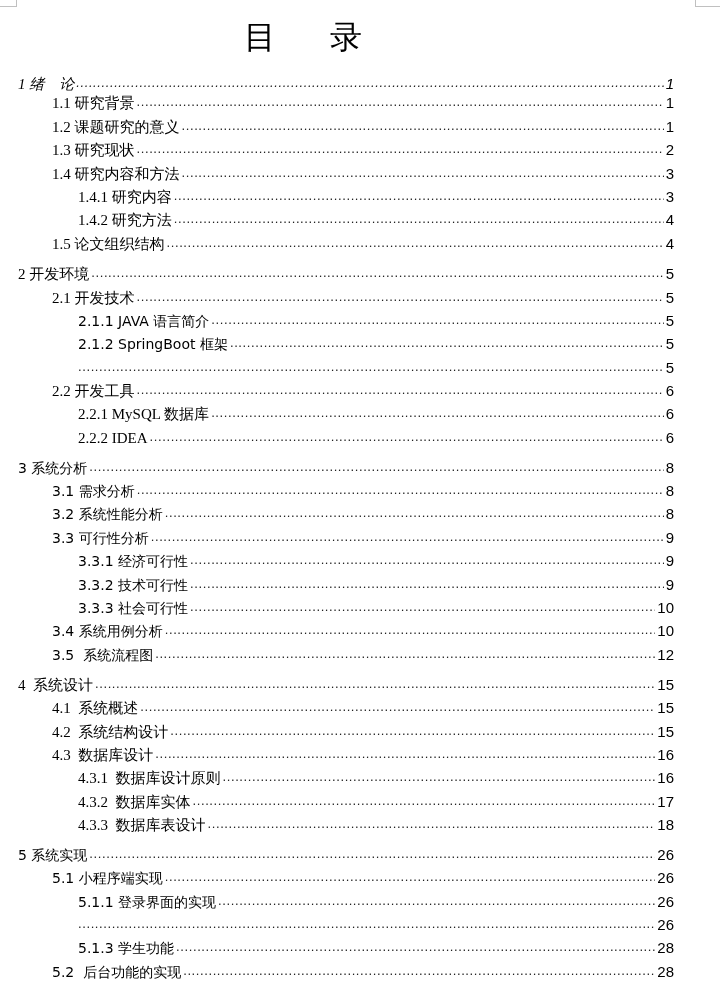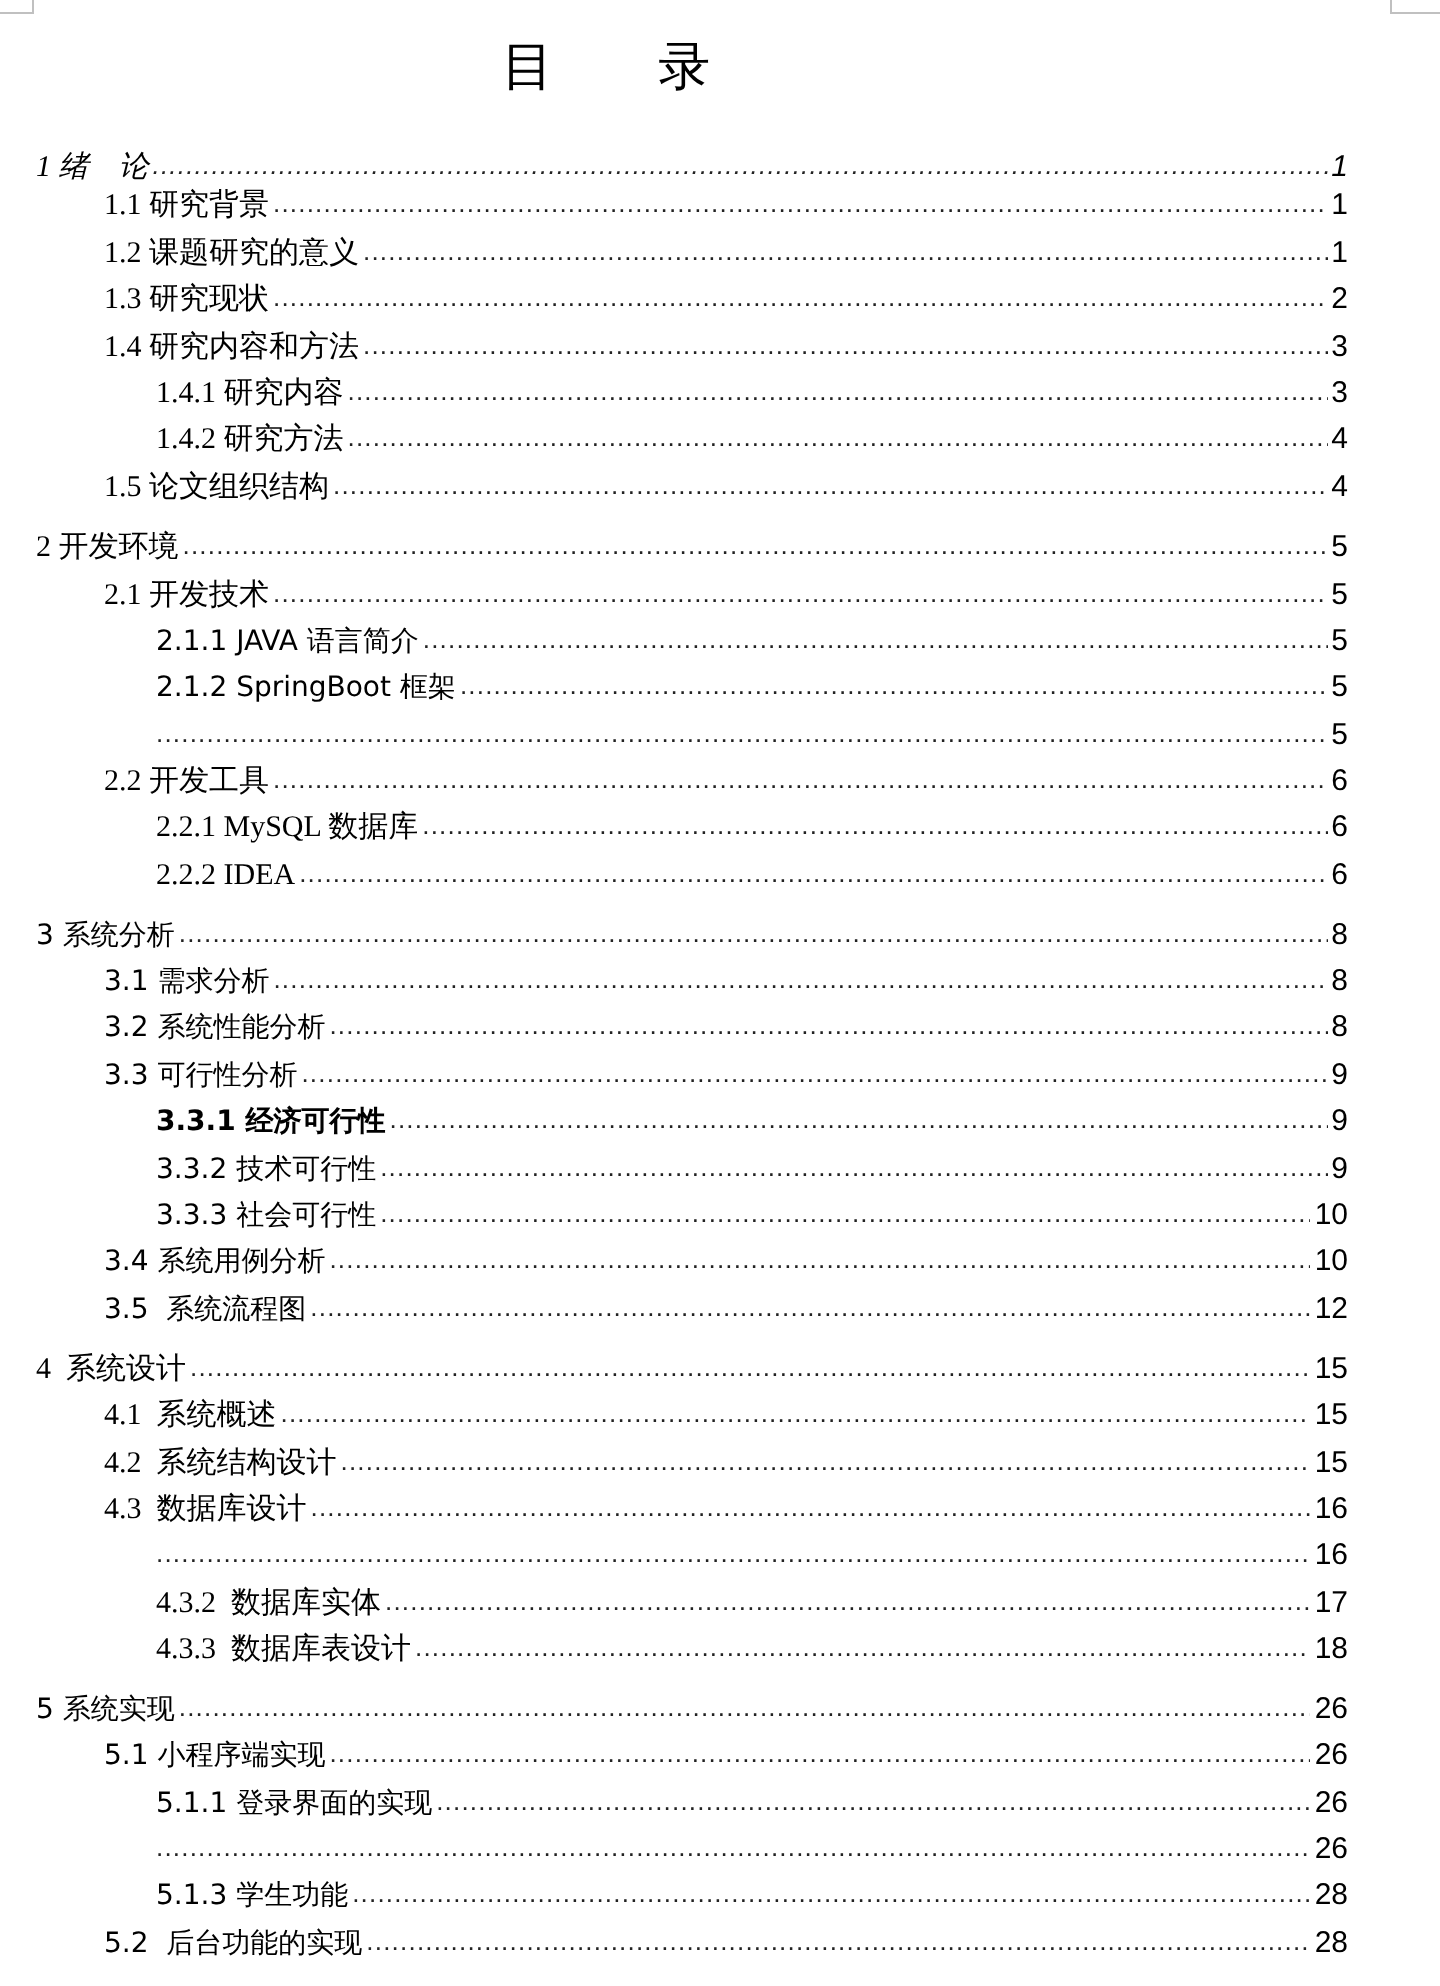--- a/index.html
+++ b/index.html
@@ -1,21 +1,21 @@
 <!DOCTYPE html>
 <html><head>
 <meta charset="utf-8">
 <style>
   html, body { margin: 0; padding: 0; background: #ffffff; }
   body { width: 720px; height: 993px; position: relative; overflow: hidden; color: #000; }
   .corner { position: absolute; border-color: #c0c0c0; border-style: solid; width: 16px; height: 6px; }
   .corner.tl { left: 0; top: 0; border-width: 0 1px 1px 0; }
   .corner.tr { right: 0; top: 0; border-width: 0 0 1px 1px; width: 24px; }
   .title { position: absolute; top: 16px; left: 0; width: 628px; text-align: center;
-           font-family: "DejaVu Sans", sans-serif; font-size: 26px; letter-spacing: 22px; font-weight: 500; }
+           font-family: "DejaVu Sans", sans-serif; font-size: 32px; letter-spacing: 22px; font-weight: 500; }
   .toc { position: absolute; top: 67px; left: 0; width: 720px; }
   .row { position: absolute; left: 0; height: 23px; display: flex; align-items: flex-end;
          font-size: 15px; line-height: 20px; }
   .row .label { white-space: nowrap; padding-right: 2px; }
   .row .dots { flex: 1; overflow: hidden; white-space: nowrap; letter-spacing: 0.6px;
                font-family: "Liberation Sans", sans-serif; font-size: 13px; color: #222; margin-bottom: 1px; }
   .row .dots::before { content: "......................................................................................................................................................................................................................"; }
   .row .page { padding-left: 2px; font-family: "Liberation Sans", sans-serif; font-size: 15px; }
   .serif { font-family: "Liberation Serif", serif; }
   .sans { font-family: "DejaVu Sans", sans-serif; font-size: 14px; }
@@ -125,21 +125,21 @@
       <span class="label sans" style="white-space: pre;">3.2 系统性能分析</span>
       <span class="dots"></span>
       <span class="page">8</span>
     </div>
     <div class="row l2" style="top: 458px; width: 622px;">
       <span class="label sans" style="white-space: pre;">3.3 可行性分析</span>
       <span class="dots"></span>
       <span class="page">9</span>
     </div>
     <div class="row l3" style="top: 481px; width: 596px;">
-      <span class="label sans" style="white-space: pre; font-weight: bold;">3.3.1 经济可行性</span>
+      <span class="label sans" style="white-space: pre;">3.3.1 经济可行性</span>
       <span class="dots"></span>
       <span class="page">9</span>
     </div>
     <div class="row l3" style="top: 505px; width: 596px;">
       <span class="label sans" style="white-space: pre;">3.3.2 技术可行性</span>
       <span class="dots"></span>
       <span class="page">9</span>
     </div>
     <div class="row l3" style="top: 528px; width: 596px;">
       <span class="label sans" style="white-space: pre;">3.3.3 社会可行性</span>
@@ -170,20 +170,21 @@
       <span class="label serif" style="white-space: pre;">4.2  系统结构设计</span>
       <span class="dots"></span>
       <span class="page">15</span>
     </div>
     <div class="row l2" style="top: 675px; width: 622px;">
       <span class="label serif" style="white-space: pre;">4.3  数据库设计</span>
       <span class="dots"></span>
       <span class="page">16</span>
     </div>
     <div class="row l3" style="top: 698px; width: 596px;">
+      <span class="label serif" style="white-space: pre;">4.3.1  数据库设计原则</span>
       <span class="dots"></span>
       <span class="page">16</span>
     </div>
     <div class="row l3" style="top: 722px; width: 596px;">
       <span class="label serif" style="white-space: pre;">4.3.2  数据库实体</span>
       <span class="dots"></span>
       <span class="page">17</span>
     </div>
     <div class="row l3" style="top: 745px; width: 596px;">
       <span class="label serif" style="white-space: pre;">4.3.3  数据库表设计</span>

